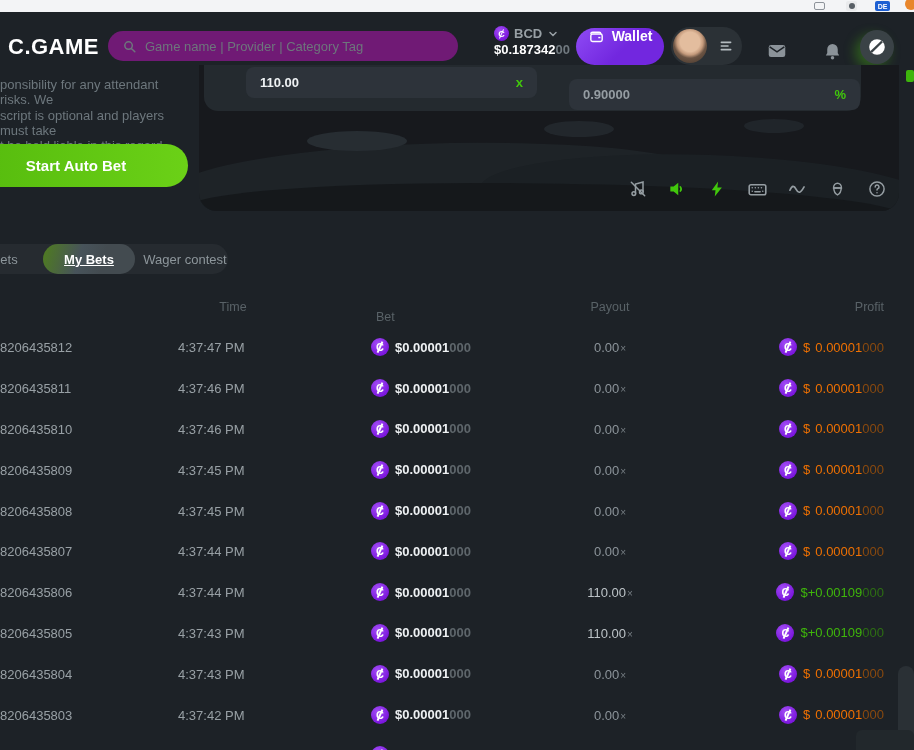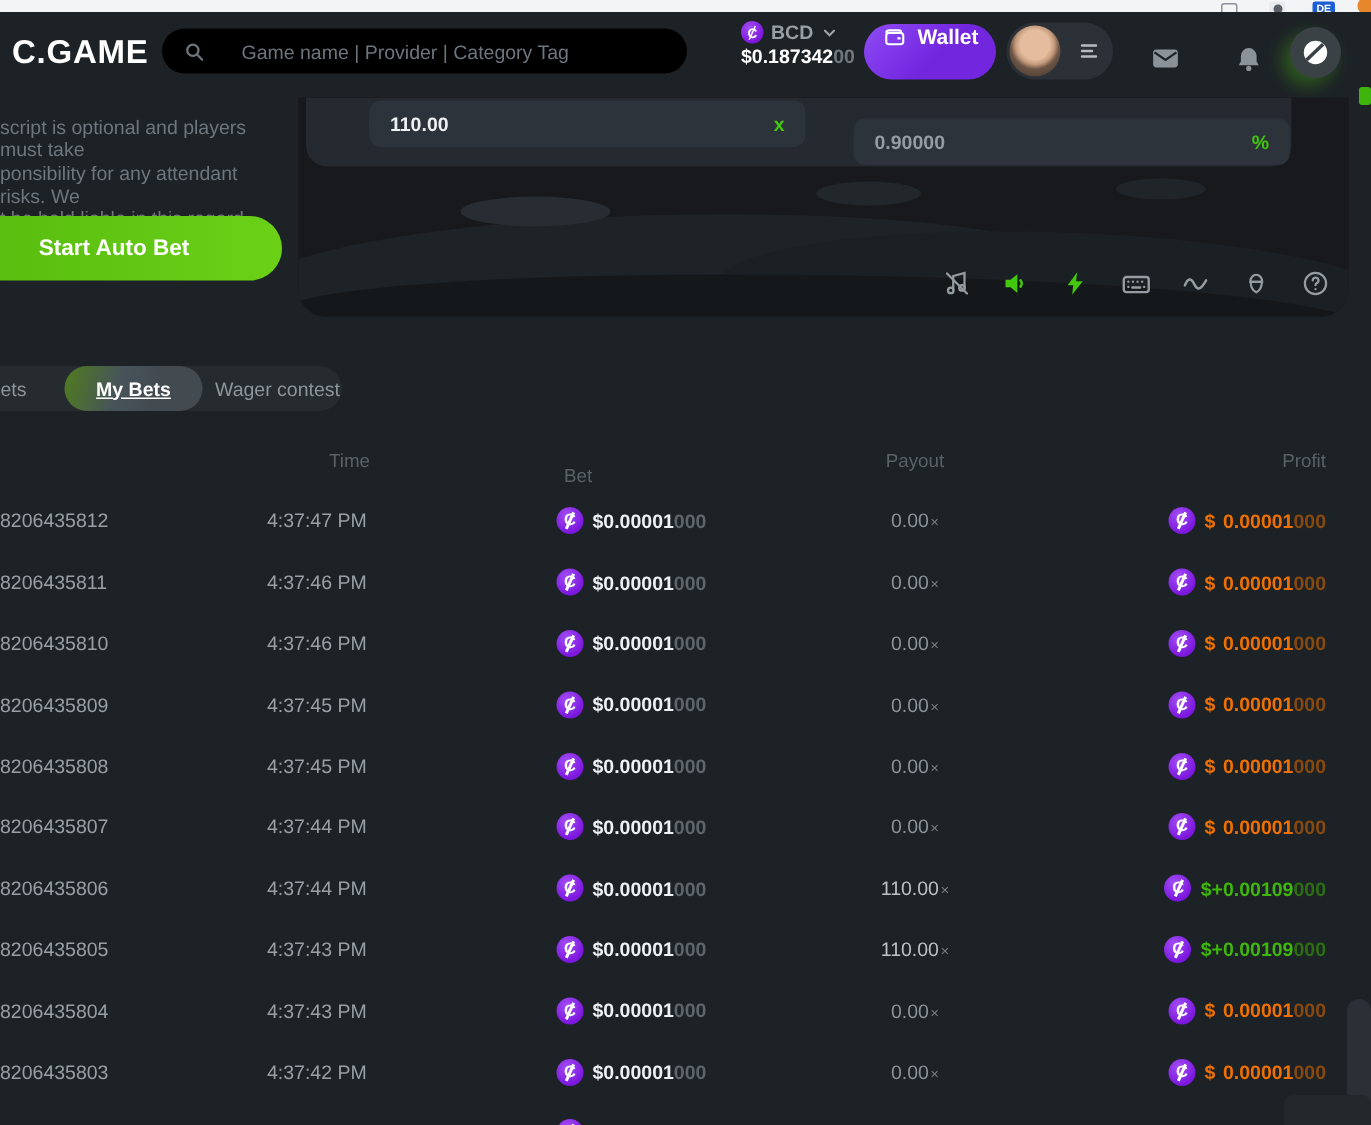--- a/index.html
+++ b/index.html
@@ -11,24 +11,24 @@
   
   .browser-strip { left:0; top:0; width:914px; height:12px; background:#f3f4f6; }
   .ext-ico1 { left:814px; top:2px; width:11px; height:8px; border:1.5px solid #8d939a; border-radius:2px; }
   .ext-ico2 { left:846px; top:1px; width:11px; height:10px; border-radius:2px; background:#e9eaec; }
   .ext-ico2::after { content:""; position:absolute; left:2.5px; top:2px; width:6px; height:6px; border-radius:50%; background:#585f66; }
   .de-badge { left:875px; top:1px; width:15px; height:10px; background:#1d5fd2; border-radius:2px;
               color:#fff; font-size:7px; font-weight:800; display:flex; align-items:center; justify-content:center; }
   .orange-dot { left:905px; top:-2px; width:12px; height:12px; border-radius:50%; background:#e8862c; }
 
   
-  .navbar { left:0; top:8px; width:914px; height:53px; background:#1d2227; }
+  .navbar { left:0; top:20px; width:914px; height:53px; background:#1d2227; }
   .logo { left:8px; top:14px; font-size:22px; font-weight:800; letter-spacing:.5px; color:#fff; cursor:pointer; }
-  .search-bar { left:108px; top:11px; width:350px; height:30px; border-radius:15px; background:#000000;
-                display:flex; align-items:center; gap:24px; padding:0 14px; }
+  .search-bar { left:108px; top:11px; width:350px; height:30px; border-radius:15px; background:#701a75;
+                display:flex; align-items:center; gap:8px; padding:0 14px; }
   .search-bar svg { flex:none; }
   .search-bar input { flex:1; background:transparent; border:none; outline:none; color:#c6ccd0; font-size:13px; font-family:inherit; }
   .search-bar input::placeholder { color:#6d767c; }
   .currency { left:494px; top:6px; width:78px; height:41px; cursor:pointer; }
   .cur-row1 { display:flex; align-items:center; gap:5px; }
   .cur-code { font-size:13px; font-weight:700; color:#98a0a5; }
   .balance { font-size:13px; font-weight:700; color:#fff; margin-top:1px; }
   .balance .dim { color:#70797f; }
   .wallet-btn { left:576px; top:8px; width:88px; height:37px; border-radius:19px;
                 background:linear-gradient(135deg,#8f4bf5 0%,#7227df 55%);
@@ -96,21 +96,21 @@
   .row > span { position:absolute; top:50%; transform:translateY(-50%); }
   .c-id { left:0; color:#98a0a5; font-size:13px; }
   .c-time { left:178px; width:110px; text-align:left; color:#98a0a5; font-size:13px; }
   .c-bet { left:371px; display:flex; align-items:center; gap:6px; }
   .bet-text { font-size:13px; font-weight:700; color:#eef1f3; }
   .bet-dim { color:#5e666b; }
   .c-pay { left:555px; width:110px; text-align:center; color:#8c949a; font-size:13px; }
   .row.win .c-pay { color:#bcc3c7; }
   .pay-x { font-size:10px; margin-left:1px; color:#767e83; }
   .c-profit { right:30px; display:flex; align-items:center; gap:6px; }
-  .pr-text { font-size:13px; font-weight:700; color:#ee7002; }
+  .pr-text { font-size:13px; font-weight:400; color:#ee7002; }
   .pr-cur { margin-right:5px; }
   .pr-dim { color:#88490f; }
   .row.win .pr-text { color:#3fb60b; }
   .row.win .pr-dim { color:#2d6e13; }
   .row.win .pr-cur { margin-right:0; }
 
   
   .coin { position:relative; flex:none; width:18px; height:18px; border-radius:50%;
           background:radial-gradient(circle at 38% 30%, #a24df5, #7b16dd 72%);
           display:inline-flex; align-items:center; justify-content:center;
@@ -189,22 +189,22 @@
     <svg width="22" height="22" viewBox="0 0 24 24">
         <circle cx="12" cy="12" r="8.5" fill="#fff"></circle>
         <path d="M17.5 6 5.5 17.5" stroke="#3a4246" stroke-width="2.6"></path>
       </svg>
   </div>
   <span class="abs green-sliver"></span>
 </header>
 
 <aside class="abs autobet">
   <div class="abs disclaimer">
+    <div>ponsibility for any attendant risks. We</div>
     <div>script is optional and players must take</div>
-    <div>ponsibility for any attendant risks. We</div>
     <div>t be held liable in this regard.</div>
   </div>
   <div class="abs start-btn">Start Auto Bet</div>
 </aside>
 
 <section class="abs game">
   <div class="abs terrain1"></div>
   <div class="abs terrain2"></div>
   <div class="abs stone1"></div>
   <div class="abs stone2"></div>

